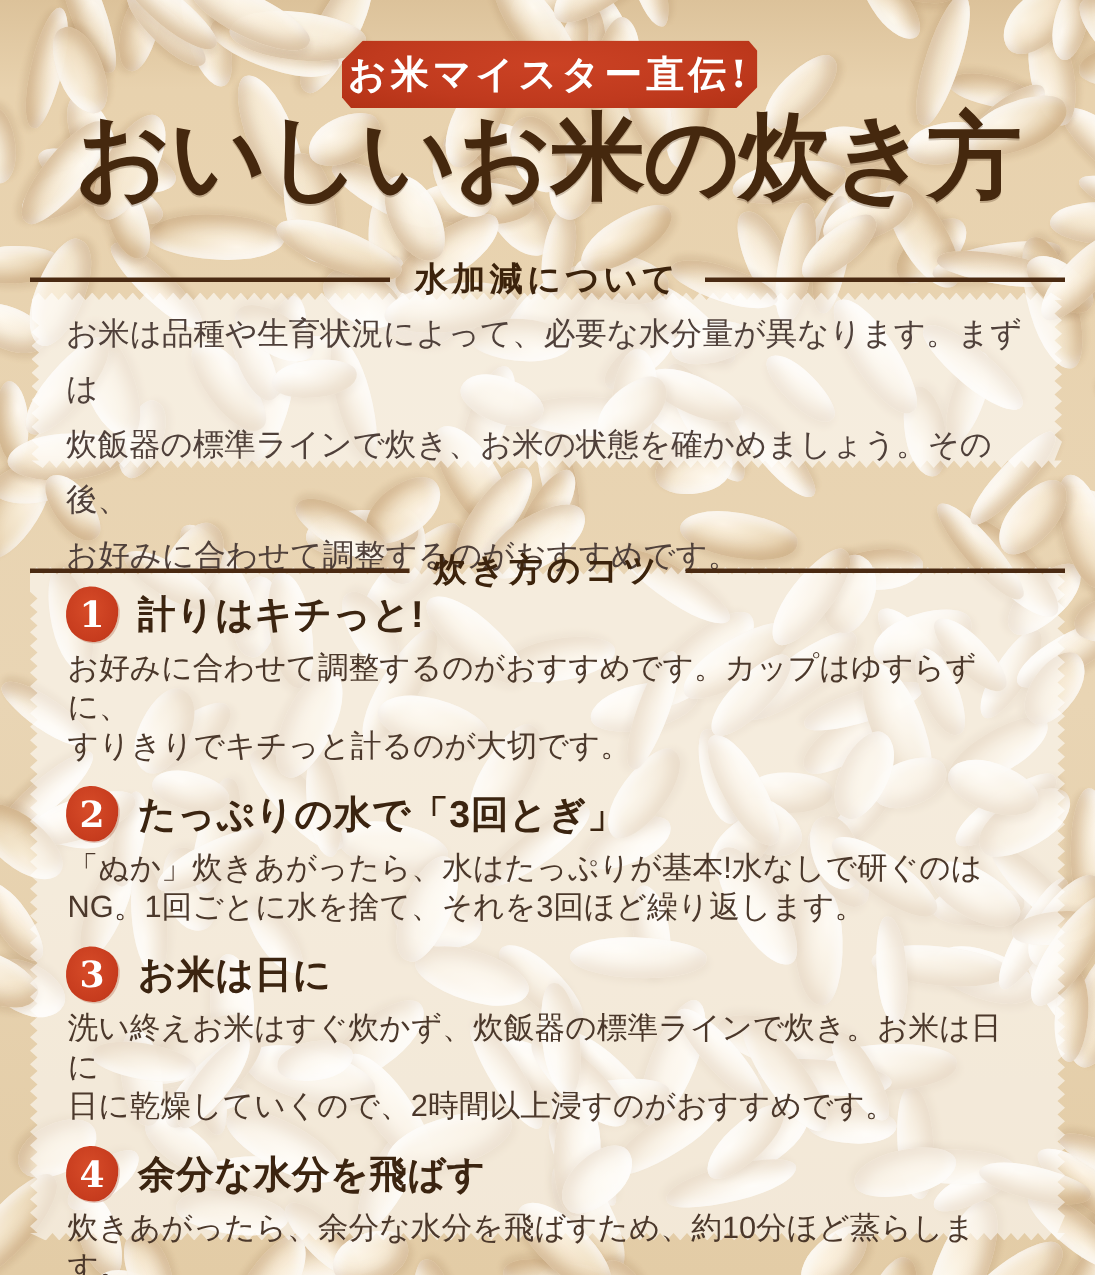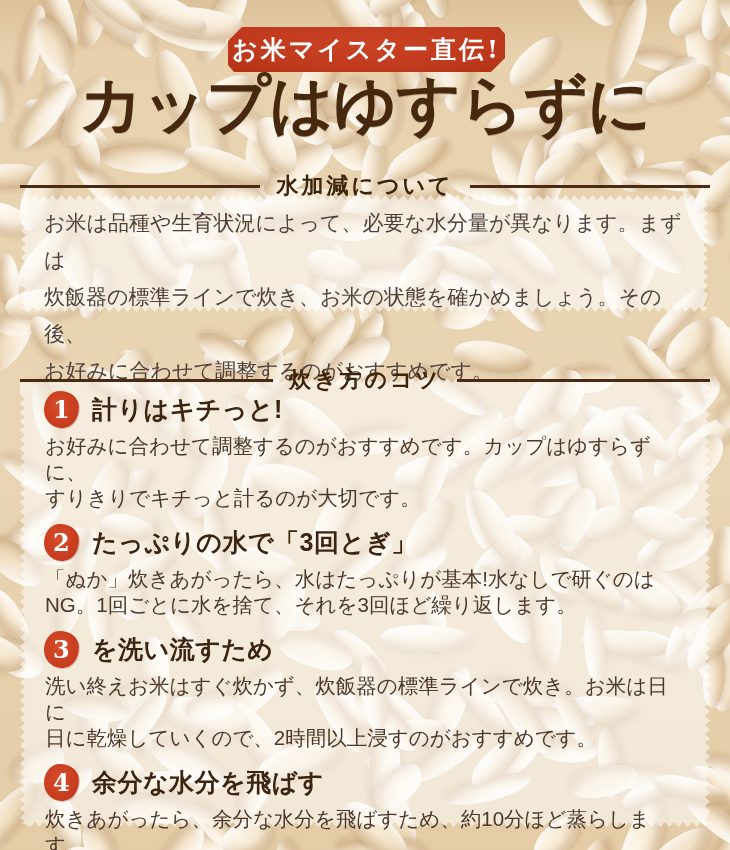--- a/index.html
+++ b/index.html
@@ -412,21 +412,21 @@
       <div class="grain" style="width: 79.6947px; height: 27.3615px; left: 4.93629px; top: 244.12px; transform: rotate(310.373deg); border-radius: 48% 52% 50% 50% / 55% 45% 52% 48%; background: radial-gradient(at 35% 30%, rgb(254, 247, 234) 0%, rgb(238, 219, 186) 75%); box-shadow: rgba(176, 135, 92, 0.38) -4px -6px 9px inset, rgba(255, 255, 255, 0.85) 3px 4px 7px inset, rgba(150, 110, 70, 0.18) 2px 3px 5px;"></div>
     </div>
 
   <div class="panel panel-water jagged" style="clip-path: polygon(0px 5px, 4.5px 0px, 9px 5px, 13.5px 0px, 18px 5px, 22.5px 0px, 27px 5px, 31.5px 0px, 36px 5px, 40.5px 0px, 45px 5px, 49.5px 0px, 54px 5px, 58.5px 0px, 63px 5px, 67.5px 0px, 72px 5px, 76.5px 0px, 81px 5px, 85.5px 0px, 90px 5px, 94.5px 0px, 99px 5px, 103.5px 0px, 108px 5px, 112.5px 0px, 117px 5px, 121.5px 0px, 126px 5px, 130.5px 0px, 135px 5px, 139.5px 0px, 144px 5px, 148.5px 0px, 153px 5px, 157.5px 0px, 162px 5px, 166.5px 0px, 171px 5px, 175.5px 0px, 180px 5px, 184.5px 0px, 189px 5px, 193.5px 0px, 198px 5px, 202.5px 0px, 207px 5px, 211.5px 0px, 216px 5px, 220.5px 0px, 225px 5px, 229.5px 0px, 234px 5px, 238.5px 0px, 243px 5px, 247.5px 0px, 252px 5px, 256.5px 0px, 261px 5px, 265.5px 0px, 270px 5px, 274.5px 0px, 279px 5px, 283.5px 0px, 288px 5px, 292.5px 0px, 297px 5px, 301.5px 0px, 306px 5px, 310.5px 0px, 315px 5px, 319.5px 0px, 324px 5px, 328.5px 0px, 333px 5px, 337.5px 0px, 342px 5px, 346.5px 0px, 351px 5px, 355.5px 0px, 360px 5px, 364.5px 0px, 369px 5px, 373.5px 0px, 378px 5px, 382.5px 0px, 387px 5px, 391.5px 0px, 396px 5px, 400.5px 0px, 405px 5px, 409.5px 0px, 414px 5px, 418.5px 0px, 423px 5px, 427.5px 0px, 432px 5px, 436.5px 0px, 441px 5px, 445.5px 0px, 450px 5px, 454.5px 0px, 459px 5px, 463.5px 0px, 468px 5px, 472.5px 0px, 477px 5px, 481.5px 0px, 486px 5px, 490.5px 0px, 495px 5px, 499.5px 0px, 504px 5px, 508.5px 0px, 513px 5px, 517.5px 0px, 522px 5px, 526.5px 0px, 531px 5px, 535.5px 0px, 540px 5px, 544.5px 0px, 549px 5px, 553.5px 0px, 558px 5px, 562.5px 0px, 567px 5px, 571.5px 0px, 576px 5px, 580.5px 0px, 585px 5px, 589.5px 0px, 594px 5px, 598.5px 0px, 603px 5px, 607.5px 0px, 612px 5px, 616.5px 0px, 621px 5px, 625.5px 0px, 630px 5px, 634.5px 0px, 639px 5px, 643.5px 0px, 648px 5px, 652.5px 0px, 657px 5px, 661.5px 0px, 666px 5px, 670.5px 0px, 675px 5px, 679.5px 0px, 687px 5px, 682px 5px, 687px 9.5px, 682px 14px, 687px 18.5px, 682px 23px, 687px 27.5px, 682px 32px, 687px 36.5px, 682px 41px, 687px 45.5px, 682px 50px, 687px 54.5px, 682px 59px, 687px 63.5px, 682px 68px, 687px 72.5px, 682px 77px, 687px 81.5px, 682px 86px, 687px 90.5px, 682px 95px, 687px 99.5px, 682px 112px, 687px 112px, 682.5px 117px, 678px 112px, 673.5px 117px, 669px 112px, 664.5px 117px, 660px 112px, 655.5px 117px, 651px 112px, 646.5px 117px, 642px 112px, 637.5px 117px, 633px 112px, 628.5px 117px, 624px 112px, 619.5px 117px, 615px 112px, 610.5px 117px, 606px 112px, 601.5px 117px, 597px 112px, 592.5px 117px, 588px 112px, 583.5px 117px, 579px 112px, 574.5px 117px, 570px 112px, 565.5px 117px, 561px 112px, 556.5px 117px, 552px 112px, 547.5px 117px, 543px 112px, 538.5px 117px, 534px 112px, 529.5px 117px, 525px 112px, 520.5px 117px, 516px 112px, 511.5px 117px, 507px 112px, 502.5px 117px, 498px 112px, 493.5px 117px, 489px 112px, 484.5px 117px, 480px 112px, 475.5px 117px, 471px 112px, 466.5px 117px, 462px 112px, 457.5px 117px, 453px 112px, 448.5px 117px, 444px 112px, 439.5px 117px, 435px 112px, 430.5px 117px, 426px 112px, 421.5px 117px, 417px 112px, 412.5px 117px, 408px 112px, 403.5px 117px, 399px 112px, 394.5px 117px, 390px 112px, 385.5px 117px, 381px 112px, 376.5px 117px, 372px 112px, 367.5px 117px, 363px 112px, 358.5px 117px, 354px 112px, 349.5px 117px, 345px 112px, 340.5px 117px, 336px 112px, 331.5px 117px, 327px 112px, 322.5px 117px, 318px 112px, 313.5px 117px, 309px 112px, 304.5px 117px, 300px 112px, 295.5px 117px, 291px 112px, 286.5px 117px, 282px 112px, 277.5px 117px, 273px 112px, 268.5px 117px, 264px 112px, 259.5px 117px, 255px 112px, 250.5px 117px, 246px 112px, 241.5px 117px, 237px 112px, 232.5px 117px, 228px 112px, 223.5px 117px, 219px 112px, 214.5px 117px, 210px 112px, 205.5px 117px, 201px 112px, 196.5px 117px, 192px 112px, 187.5px 117px, 183px 112px, 178.5px 117px, 174px 112px, 169.5px 117px, 165px 112px, 160.5px 117px, 156px 112px, 151.5px 117px, 147px 112px, 142.5px 117px, 138px 112px, 133.5px 117px, 129px 112px, 124.5px 117px, 120px 112px, 115.5px 117px, 111px 112px, 106.5px 117px, 102px 112px, 97.5px 117px, 93px 112px, 88.5px 117px, 84px 112px, 79.5px 117px, 75px 112px, 70.5px 117px, 66px 112px, 61.5px 117px, 57px 112px, 52.5px 117px, 48px 112px, 43.5px 117px, 39px 112px, 34.5px 117px, 30px 112px, 25.5px 117px, 21px 112px, 16.5px 117px, 12px 112px, 7.5px 117px, 0px 112px, 5px 112px, 0px 107.5px, 5px 103px, 0px 98.5px, 5px 94px, 0px 89.5px, 5px 85px, 0px 80.5px, 5px 76px, 0px 71.5px, 5px 67px, 0px 62.5px, 5px 58px, 0px 53.5px, 5px 49px, 0px 44.5px, 5px 40px, 0px 35.5px, 5px 31px, 0px 26.5px, 5px 22px, 0px 17.5px);"></div>
   <div class="panel panel-tips jagged" style="clip-path: polygon(0px 5px, 4.5px 0px, 9px 5px, 13.5px 0px, 18px 5px, 22.5px 0px, 27px 5px, 31.5px 0px, 36px 5px, 40.5px 0px, 45px 5px, 49.5px 0px, 54px 5px, 58.5px 0px, 63px 5px, 67.5px 0px, 72px 5px, 76.5px 0px, 81px 5px, 85.5px 0px, 90px 5px, 94.5px 0px, 99px 5px, 103.5px 0px, 108px 5px, 112.5px 0px, 117px 5px, 121.5px 0px, 126px 5px, 130.5px 0px, 135px 5px, 139.5px 0px, 144px 5px, 148.5px 0px, 153px 5px, 157.5px 0px, 162px 5px, 166.5px 0px, 171px 5px, 175.5px 0px, 180px 5px, 184.5px 0px, 189px 5px, 193.5px 0px, 198px 5px, 202.5px 0px, 207px 5px, 211.5px 0px, 216px 5px, 220.5px 0px, 225px 5px, 229.5px 0px, 234px 5px, 238.5px 0px, 243px 5px, 247.5px 0px, 252px 5px, 256.5px 0px, 261px 5px, 265.5px 0px, 270px 5px, 274.5px 0px, 279px 5px, 283.5px 0px, 288px 5px, 292.5px 0px, 297px 5px, 301.5px 0px, 306px 5px, 310.5px 0px, 315px 5px, 319.5px 0px, 324px 5px, 328.5px 0px, 333px 5px, 337.5px 0px, 342px 5px, 346.5px 0px, 351px 5px, 355.5px 0px, 360px 5px, 364.5px 0px, 369px 5px, 373.5px 0px, 378px 5px, 382.5px 0px, 387px 5px, 391.5px 0px, 396px 5px, 400.5px 0px, 405px 5px, 409.5px 0px, 414px 5px, 418.5px 0px, 423px 5px, 427.5px 0px, 432px 5px, 436.5px 0px, 441px 5px, 445.5px 0px, 450px 5px, 454.5px 0px, 459px 5px, 463.5px 0px, 468px 5px, 472.5px 0px, 477px 5px, 481.5px 0px, 486px 5px, 490.5px 0px, 495px 5px, 499.5px 0px, 504px 5px, 508.5px 0px, 513px 5px, 517.5px 0px, 522px 5px, 526.5px 0px, 531px 5px, 535.5px 0px, 540px 5px, 544.5px 0px, 549px 5px, 553.5px 0px, 558px 5px, 562.5px 0px, 567px 5px, 571.5px 0px, 576px 5px, 580.5px 0px, 585px 5px, 589.5px 0px, 594px 5px, 598.5px 0px, 603px 5px, 607.5px 0px, 612px 5px, 616.5px 0px, 621px 5px, 625.5px 0px, 630px 5px, 634.5px 0px, 639px 5px, 643.5px 0px, 648px 5px, 652.5px 0px, 657px 5px, 661.5px 0px, 666px 5px, 670.5px 0px, 675px 5px, 679.5px 0px, 690px 5px, 685px 5px, 690px 9.5px, 685px 14px, 690px 18.5px, 685px 23px, 690px 27.5px, 685px 32px, 690px 36.5px, 685px 41px, 690px 45.5px, 685px 50px, 690px 54.5px, 685px 59px, 690px 63.5px, 685px 68px, 690px 72.5px, 685px 77px, 690px 81.5px, 685px 86px, 690px 90.5px, 685px 95px, 690px 99.5px, 685px 104px, 690px 108.5px, 685px 113px, 690px 117.5px, 685px 122px, 690px 126.5px, 685px 131px, 690px 135.5px, 685px 140px, 690px 144.5px, 685px 149px, 690px 153.5px, 685px 158px, 690px 162.5px, 685px 167px, 690px 171.5px, 685px 176px, 690px 180.5px, 685px 185px, 690px 189.5px, 685px 194px, 690px 198.5px, 685px 203px, 690px 207.5px, 685px 212px, 690px 216.5px, 685px 221px, 690px 225.5px, 685px 230px, 690px 234.5px, 685px 239px, 690px 243.5px, 685px 248px, 690px 252.5px, 685px 257px, 690px 261.5px, 685px 266px, 690px 270.5px, 685px 275px, 690px 279.5px, 685px 284px, 690px 288.5px, 685px 293px, 690px 297.5px, 685px 302px, 690px 306.5px, 685px 311px, 690px 315.5px, 685px 320px, 690px 324.5px, 685px 329px, 690px 333.5px, 685px 338px, 690px 342.5px, 685px 347px, 690px 351.5px, 685px 356px, 690px 360.5px, 685px 365px, 690px 369.5px, 685px 374px, 690px 378.5px, 685px 383px, 690px 387.5px, 685px 392px, 690px 396.5px, 685px 401px, 690px 405.5px, 685px 410px, 690px 414.5px, 685px 419px, 690px 423.5px, 685px 428px, 690px 432.5px, 685px 444px, 690px 444px, 685.5px 449px, 681px 444px, 676.5px 449px, 672px 444px, 667.5px 449px, 663px 444px, 658.5px 449px, 654px 444px, 649.5px 449px, 645px 444px, 640.5px 449px, 636px 444px, 631.5px 449px, 627px 444px, 622.5px 449px, 618px 444px, 613.5px 449px, 609px 444px, 604.5px 449px, 600px 444px, 595.5px 449px, 591px 444px, 586.5px 449px, 582px 444px, 577.5px 449px, 573px 444px, 568.5px 449px, 564px 444px, 559.5px 449px, 555px 444px, 550.5px 449px, 546px 444px, 541.5px 449px, 537px 444px, 532.5px 449px, 528px 444px, 523.5px 449px, 519px 444px, 514.5px 449px, 510px 444px, 505.5px 449px, 501px 444px, 496.5px 449px, 492px 444px, 487.5px 449px, 483px 444px, 478.5px 449px, 474px 444px, 469.5px 449px, 465px 444px, 460.5px 449px, 456px 444px, 451.5px 449px, 447px 444px, 442.5px 449px, 438px 444px, 433.5px 449px, 429px 444px, 424.5px 449px, 420px 444px, 415.5px 449px, 411px 444px, 406.5px 449px, 402px 444px, 397.5px 449px, 393px 444px, 388.5px 449px, 384px 444px, 379.5px 449px, 375px 444px, 370.5px 449px, 366px 444px, 361.5px 449px, 357px 444px, 352.5px 449px, 348px 444px, 343.5px 449px, 339px 444px, 334.5px 449px, 330px 444px, 325.5px 449px, 321px 444px, 316.5px 449px, 312px 444px, 307.5px 449px, 303px 444px, 298.5px 449px, 294px 444px, 289.5px 449px, 285px 444px, 280.5px 449px, 276px 444px, 271.5px 449px, 267px 444px, 262.5px 449px, 258px 444px, 253.5px 449px, 249px 444px, 244.5px 449px, 240px 444px, 235.5px 449px, 231px 444px, 226.5px 449px, 222px 444px, 217.5px 449px, 213px 444px, 208.5px 449px, 204px 444px, 199.5px 449px, 195px 444px, 190.5px 449px, 186px 444px, 181.5px 449px, 177px 444px, 172.5px 449px, 168px 444px, 163.5px 449px, 159px 444px, 154.5px 449px, 150px 444px, 145.5px 449px, 141px 444px, 136.5px 449px, 132px 444px, 127.5px 449px, 123px 444px, 118.5px 449px, 114px 444px, 109.5px 449px, 105px 444px, 100.5px 449px, 96px 444px, 91.5px 449px, 87px 444px, 82.5px 449px, 78px 444px, 73.5px 449px, 69px 444px, 64.5px 449px, 60px 444px, 55.5px 449px, 51px 444px, 46.5px 449px, 42px 444px, 37.5px 449px, 33px 444px, 28.5px 449px, 24px 444px, 19.5px 449px, 15px 444px, 10.5px 449px, 0px 444px, 5px 444px, 0px 439.5px, 5px 435px, 0px 430.5px, 5px 426px, 0px 421.5px, 5px 417px, 0px 412.5px, 5px 408px, 0px 403.5px, 5px 399px, 0px 394.5px, 5px 390px, 0px 385.5px, 5px 381px, 0px 376.5px, 5px 372px, 0px 367.5px, 5px 363px, 0px 358.5px, 5px 354px, 0px 349.5px, 5px 345px, 0px 340.5px, 5px 336px, 0px 331.5px, 5px 327px, 0px 322.5px, 5px 318px, 0px 313.5px, 5px 309px, 0px 304.5px, 5px 300px, 0px 295.5px, 5px 291px, 0px 286.5px, 5px 282px, 0px 277.5px, 5px 273px, 0px 268.5px, 5px 264px, 0px 259.5px, 5px 255px, 0px 250.5px, 5px 246px, 0px 241.5px, 5px 237px, 0px 232.5px, 5px 228px, 0px 223.5px, 5px 219px, 0px 214.5px, 5px 210px, 0px 205.5px, 5px 201px, 0px 196.5px, 5px 192px, 0px 187.5px, 5px 183px, 0px 178.5px, 5px 174px, 0px 169.5px, 5px 165px, 0px 160.5px, 5px 156px, 0px 151.5px, 5px 147px, 0px 142.5px, 5px 138px, 0px 133.5px, 5px 129px, 0px 124.5px, 5px 120px, 0px 115.5px, 5px 111px, 0px 106.5px, 5px 102px, 0px 97.5px, 5px 93px, 0px 88.5px, 5px 84px, 0px 79.5px, 5px 75px, 0px 70.5px, 5px 66px, 0px 61.5px, 5px 57px, 0px 52.5px, 5px 48px, 0px 43.5px, 5px 39px, 0px 34.5px, 5px 30px, 0px 25.5px, 5px 21px, 0px 16.5px);"></div>
 
   <div class="badge">
     <span>お米マイスター直伝!</span>
   </div>
 
-  <div class="main-title">カップはゆすらずに</div>
+  <div class="main-title">おいしいお米の炊き方</div>
 
   <div class="sec-heading h-water">
     <div class="line"></div>
     <div class="txt">水加減について</div>
     <div class="line"></div>
   </div>
 
   <div class="content water-text">お米は品種や生育状況によって、必要な水分量が異なります。まずは
 炊飯器の標準ラインで炊き、お米の状態を確かめましょう。その後、
 お好みに合わせて調整するのがおすすめです。</div>
@@ -459,21 +459,21 @@
       </div>
       <div class="tip-body">「ぬか」炊きあがったら、水はたっぷりが基本!水なしで研ぐのは
 NG。1回ごとに水を捨て、それを3回ほど繰り返します。</div>
     </div>
 
     <div class="tip">
       <div class="tip-head">
         <div class="stamp">
           <span>3</span>
         </div>
-        <div class="tip-title">を洗い流すため</div>
+        <div class="tip-title">お米は日に</div>
       </div>
       <div class="tip-body">洗い終えお米はすぐ炊かず、炊飯器の標準ラインで炊き。お米は日に
 日に乾燥していくので、2時間以上浸すのがおすすめです。</div>
     </div>
 
     <div class="tip">
       <div class="tip-head">
         <div class="stamp">
           <span>4</span>
         </div>

